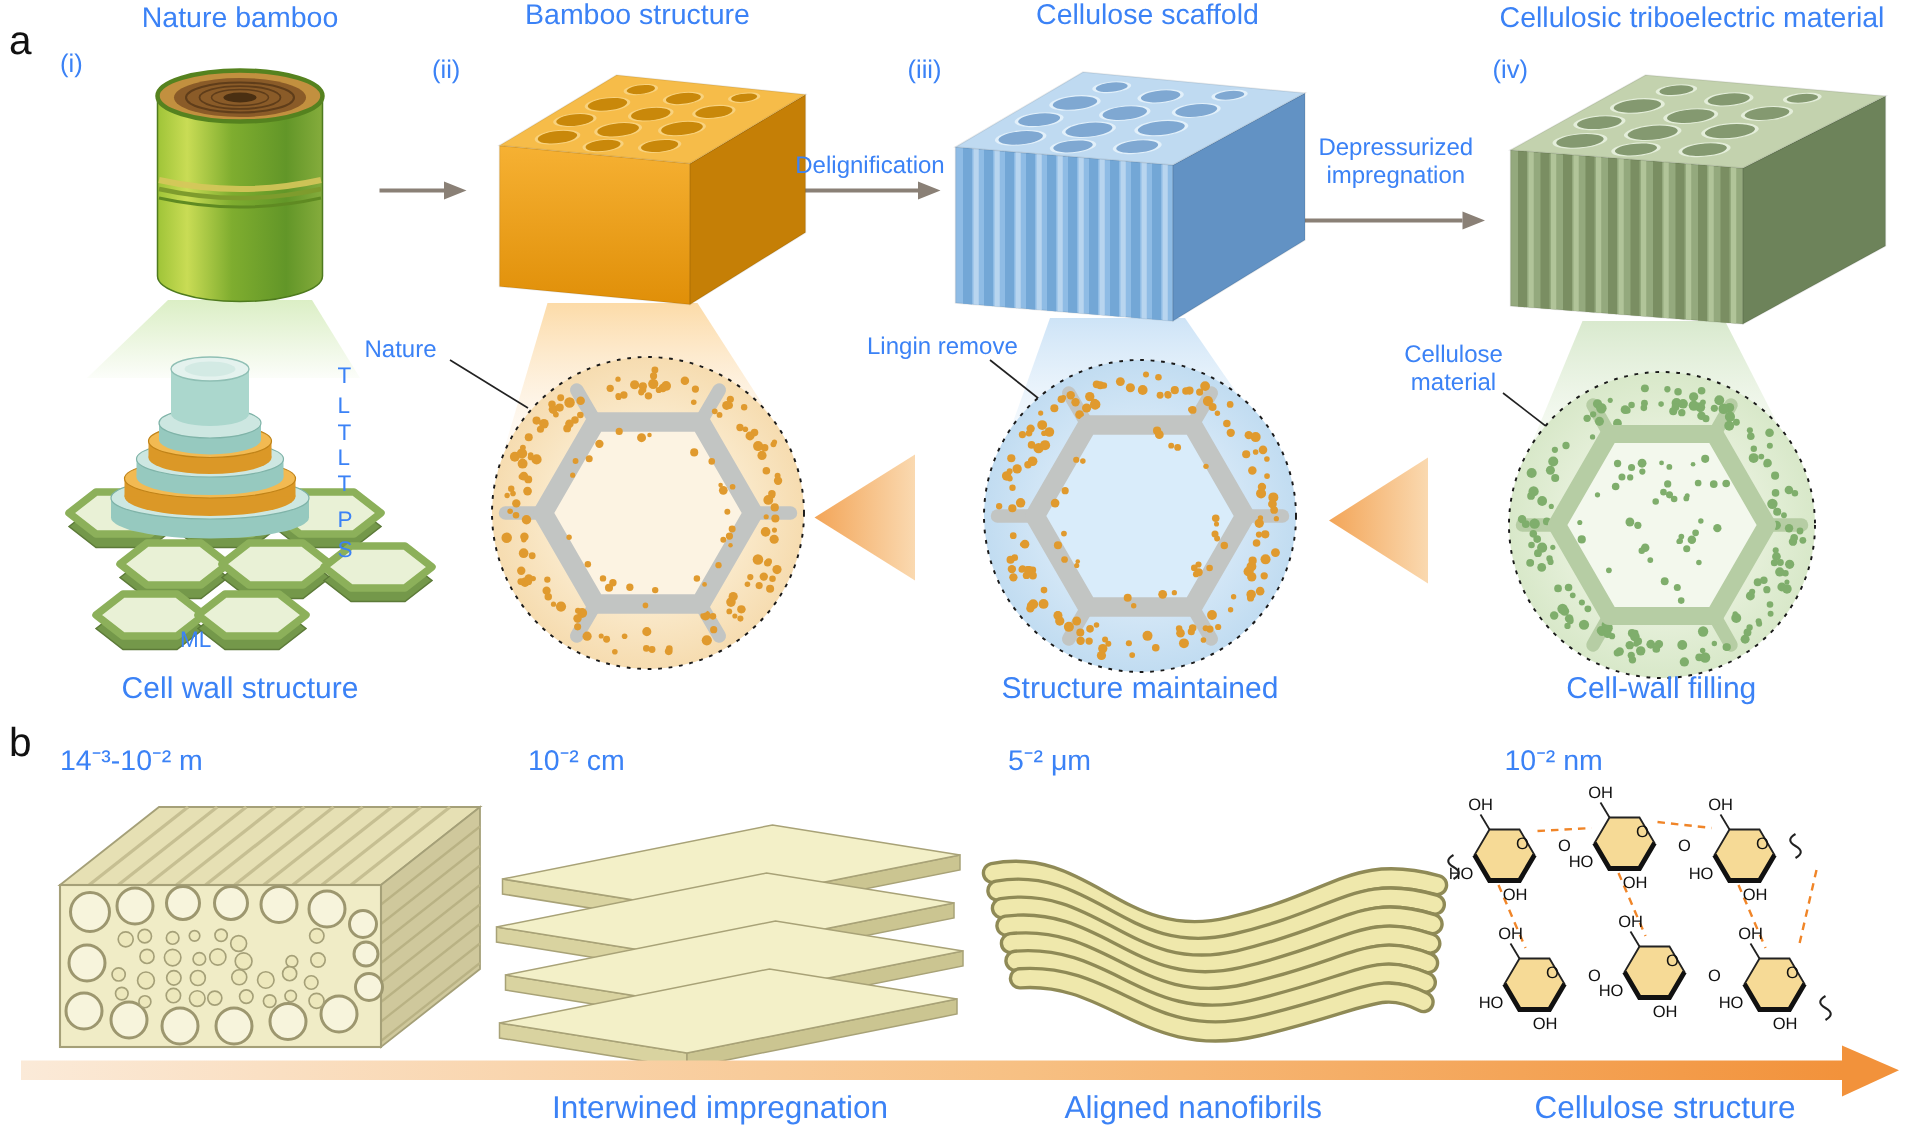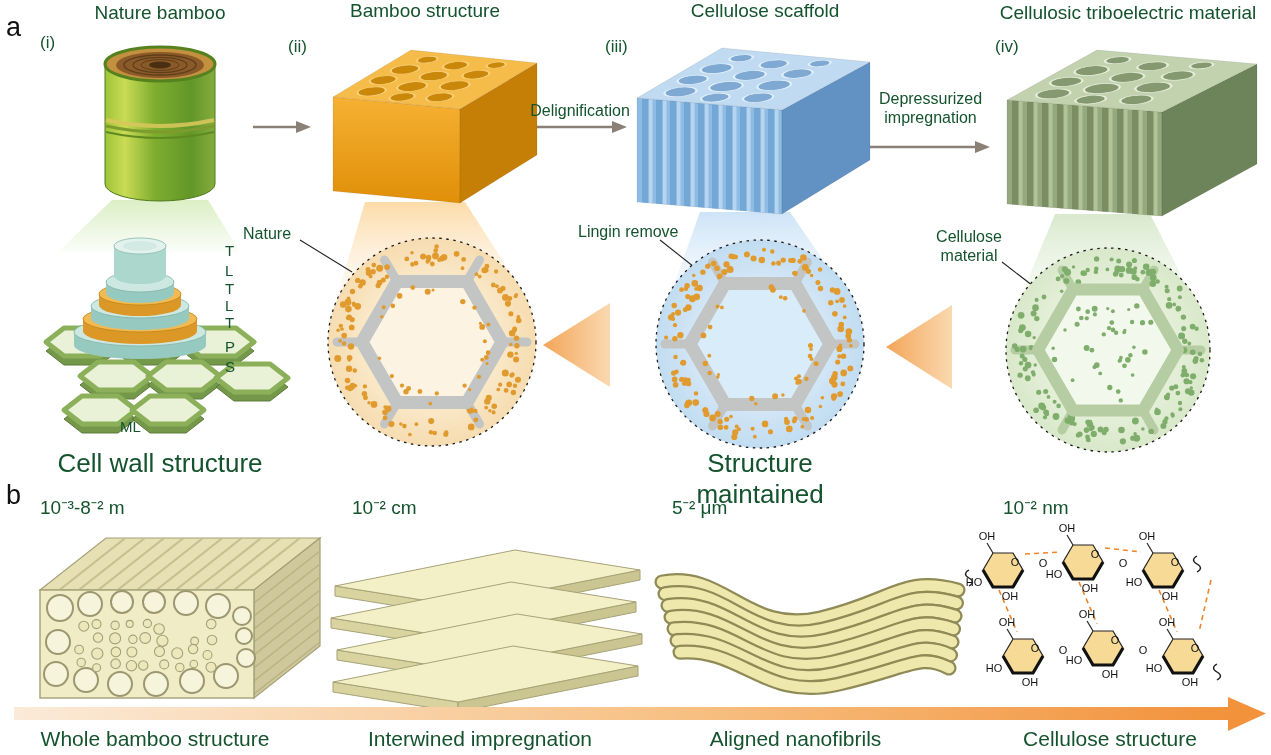--- a/index.html
+++ b/index.html
@@ -1,25 +1,25 @@
 <!DOCTYPE html>
 <html><head>
 <meta charset="utf-8">
 <style>
   *{margin:0;padding:0;box-sizing:border-box}
   body{font-family:"Liberation Sans",sans-serif;background:#fff}
   .canvas{position:relative;width:1271px;height:755px;background:#fff;overflow:hidden}
   .abs{position:absolute}
   .z0{z-index:0}.z1{z-index:1}.z2{z-index:2}
-  .txt{color:#14532d;line-height:1.18}
+  .txt{color:#3b82f6;line-height:1.18}
   .center{text-align:center}
   .panelLetter{font-size:27px;color:#111}
   .title{font-size:19px}
   .numeral{font-size:17px}
-  .caption{font-size:26px}
+  .caption{font-size:20px}
   .anno{font-size:16px}
   .layer{font-size:15px}
   .scaleLbl{font-size:19px}
   .bcap{font-size:21px}
   svg{display:block;overflow:visible}
   svg text{font-family:"Liberation Sans",sans-serif}
 </style>
 </head>
 <body>
 
@@ -1090,24 +1090,24 @@
   <div class="abs z2 txt layer" style="left:225px;top:262px">L</div>
   <div class="abs z2 txt layer" style="left:225px;top:280px">T</div>
   <div class="abs z2 txt layer" style="left:225px;top:297px">L</div>
   <div class="abs z2 txt layer" style="left:225px;top:314px">T</div>
   <div class="abs z2 txt layer" style="left:225px;top:338px">P</div>
   <div class="abs z2 txt layer" style="left:225px;top:358px">S</div>
   <div class="abs z2 txt layer" style="left:120px;top:418px">ML</div>
 
   <div class="abs z2 txt caption center" style="left:50px;top:448px;width:220px">Cell wall structure</div>
   <div class="abs z2 txt caption center" style="left:645px;top:448px;width:230px">Structure maintained</div>
-
-  <div class="abs z2 txt scaleLbl" style="left:40px;top:497px">10⁻³-8⁻² m</div>
+  <div class="abs z2 txt caption center" style="left:995px;top:448px;width:225px">Cell-wall filling</div>
+
+  <div class="abs z2 txt scaleLbl" style="left:40px;top:497px">14⁻³-10⁻² m</div>
   <div class="abs z2 txt scaleLbl" style="left:352px;top:497px">10⁻² cm</div>
   <div class="abs z2 txt scaleLbl" style="left:672px;top:497px">5⁻² μm</div>
   <div class="abs z2 txt scaleLbl" style="left:1003px;top:497px">10⁻² nm</div>
 
-  <div class="abs z2 txt bcap center" style="left:15px;top:727px;width:280px">Whole bamboo structure</div>
   <div class="abs z2 txt bcap center" style="left:345px;top:727px;width:270px">Interwined impregnation</div>
   <div class="abs z2 txt bcap center" style="left:668px;top:727px;width:255px">Aligned nanofibrils</div>
   <div class="abs z2 txt bcap center" style="left:985px;top:727px;width:250px">Cellulose structure</div>
 
 </div>
 
 </body></html>

